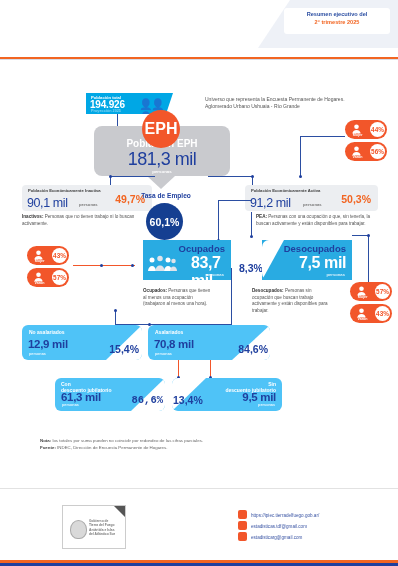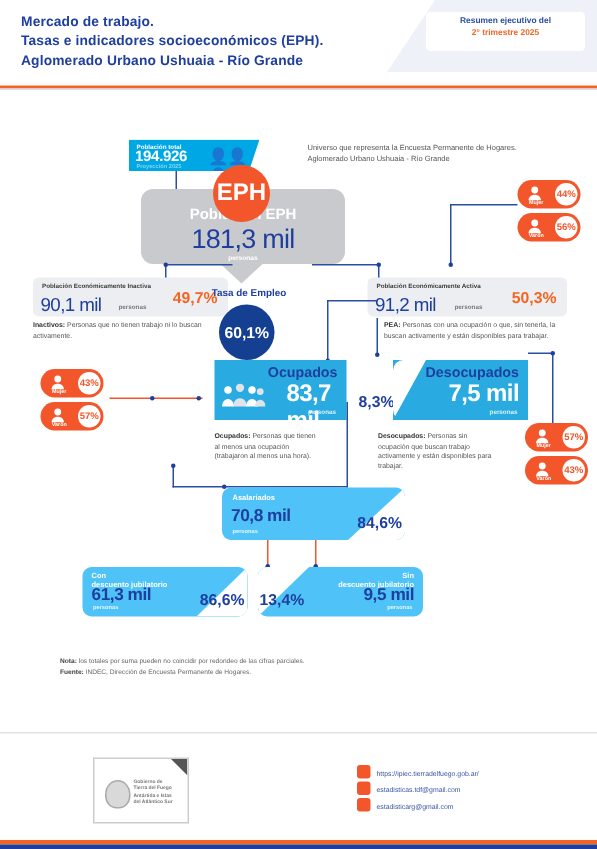--- a/index.html
+++ b/index.html
@@ -113,23 +113,20 @@
   .bottom-rule{position:absolute;left:0;top:560px;width:398px;height:3px;background:#f26522;}
   .bottom-rule2{position:absolute;left:0;top:563px;width:398px;height:3px;background:#1f3f9e;}
 </style>
 </head>
 <body>
 
 <div class="page">
 
   <div class="header">
     <div class="hdr-ribbon"></div>
-    <div class="header-title" style="white-space:pre-line">Mercado de trabajo.
-Tasas e indicadores socioeconómicos (EPH).
-Aglomerado Urbano Ushuaia - Río Grande</div>
     <div class="hdr-box">
       <div class="l1">Resumen ejecutivo del</div>
       <div class="l2">2° trimestre 2025</div>
     </div>
   </div>
   <div class="hdr-rule"></div>
   <div class="hdr-rule2"></div>
 
   <div class="poptotal">
     <div class="t1">Población total</div>
@@ -275,20 +272,28 @@
   <div class="ln" style="left:368px;top:235px;width:1px;height:47px;"></div>
   <div class="ln" style="left:352px;top:235px;width:17px;height:1px;"></div>
   <div class="dot" style="left:367px;top:234px;"></div>
 
   <div class="ln" style="left:231px;top:268px;width:1px;height:57px;"></div>
   <div class="ln" style="left:115px;top:324px;width:117px;height:1px;"></div>
   <div class="ln" style="left:115px;top:310px;width:1px;height:15px;"></div>
   <div class="dot" style="left:148px;top:323px;"></div>
   <div class="dot" style="left:114px;top:309px;"></div>
 
+  <div class="lcard" style="left:22px;top:325px;width:120px;height:35px;">
+    <div class="lt" style="left:7px;top:4px;">No asalariados</div>
+    <div class="lv" style="left:6px;top:13px;">12,9 mil</div>
+    <div class="ls" style="left:7px;top:27px;">personas</div>
+    <div class="wedge" style="right:0;top:0;width:36px;height:35px;border-radius:0 6px 6px 0;
+         clip-path:polygon(36px 0,36px 35px,0 35px);"></div>
+    <div class="pct-big" style="right:3px;top:18px;">15,4%</div>
+  </div>
 
   <div class="lcard" style="left:148px;top:325px;width:122px;height:35px;">
     <div class="lt" style="left:7px;top:4px;">Asalariados</div>
     <div class="lv" style="left:6px;top:13px;">70,8 mil</div>
     <div class="ls" style="left:7px;top:27px;">personas</div>
     <div class="wedge" style="right:0;top:0;width:38px;height:35px;border-radius:0 6px 6px 0;
          clip-path:polygon(38px 0,38px 35px,0 35px);"></div>
     <div class="pct-big" style="right:2px;top:18px;">84,6%</div>
   </div>
 
@@ -297,21 +302,21 @@
   <div class="dot" style="left:177px;top:376px;"></div>
   <div class="dot" style="left:209px;top:376px;"></div>
 
   <div class="lcard" style="left:55px;top:378px;width:110px;height:33px;">
     <div class="lt" style="left: 6px; top: 3px; white-space: pre-line;" style2="">Con
 descuento jubilatorio</div>
     <div class="lv" style="left:6px;top:13px;">61,3 mil</div>
     <div class="ls" style="left:7px;top:25px;">personas</div>
     <div class="wedge" style="right:0;top:0;width:34px;height:33px;border-radius:0 6px 6px 0;
          clip-path:polygon(34px 0,34px 33px,0 33px);"></div>
-    <div class="pct-big" style="right:2px;top:16px;">86,6%</div>
+    <div class="pct-big" style="right:2px;top:16px;font-family:Liberation Mono, monospace;">86,6%</div>
   </div>
 
   <div class="lcard" style="left:172px;top:378px;width:110px;height:33px;">
     <div class="lt" style="right: 6px; top: 3px; text-align: right; white-space: pre-line;">Sin
 descuento jubilatorio</div>
     <div class="lv" style="right:6px;top:13px;">9,5 mil</div>
     <div class="ls" style="right:7px;top:25px;">personas</div>
     <div class="wedge" style="left:0;top:0;width:34px;height:33px;border-radius:6px 0 0 6px;
          clip-path:polygon(0 0,34px 0,0 33px);"></div>
     <div class="pct-big" style="left:1px;top:16px;">13,4%</div>

